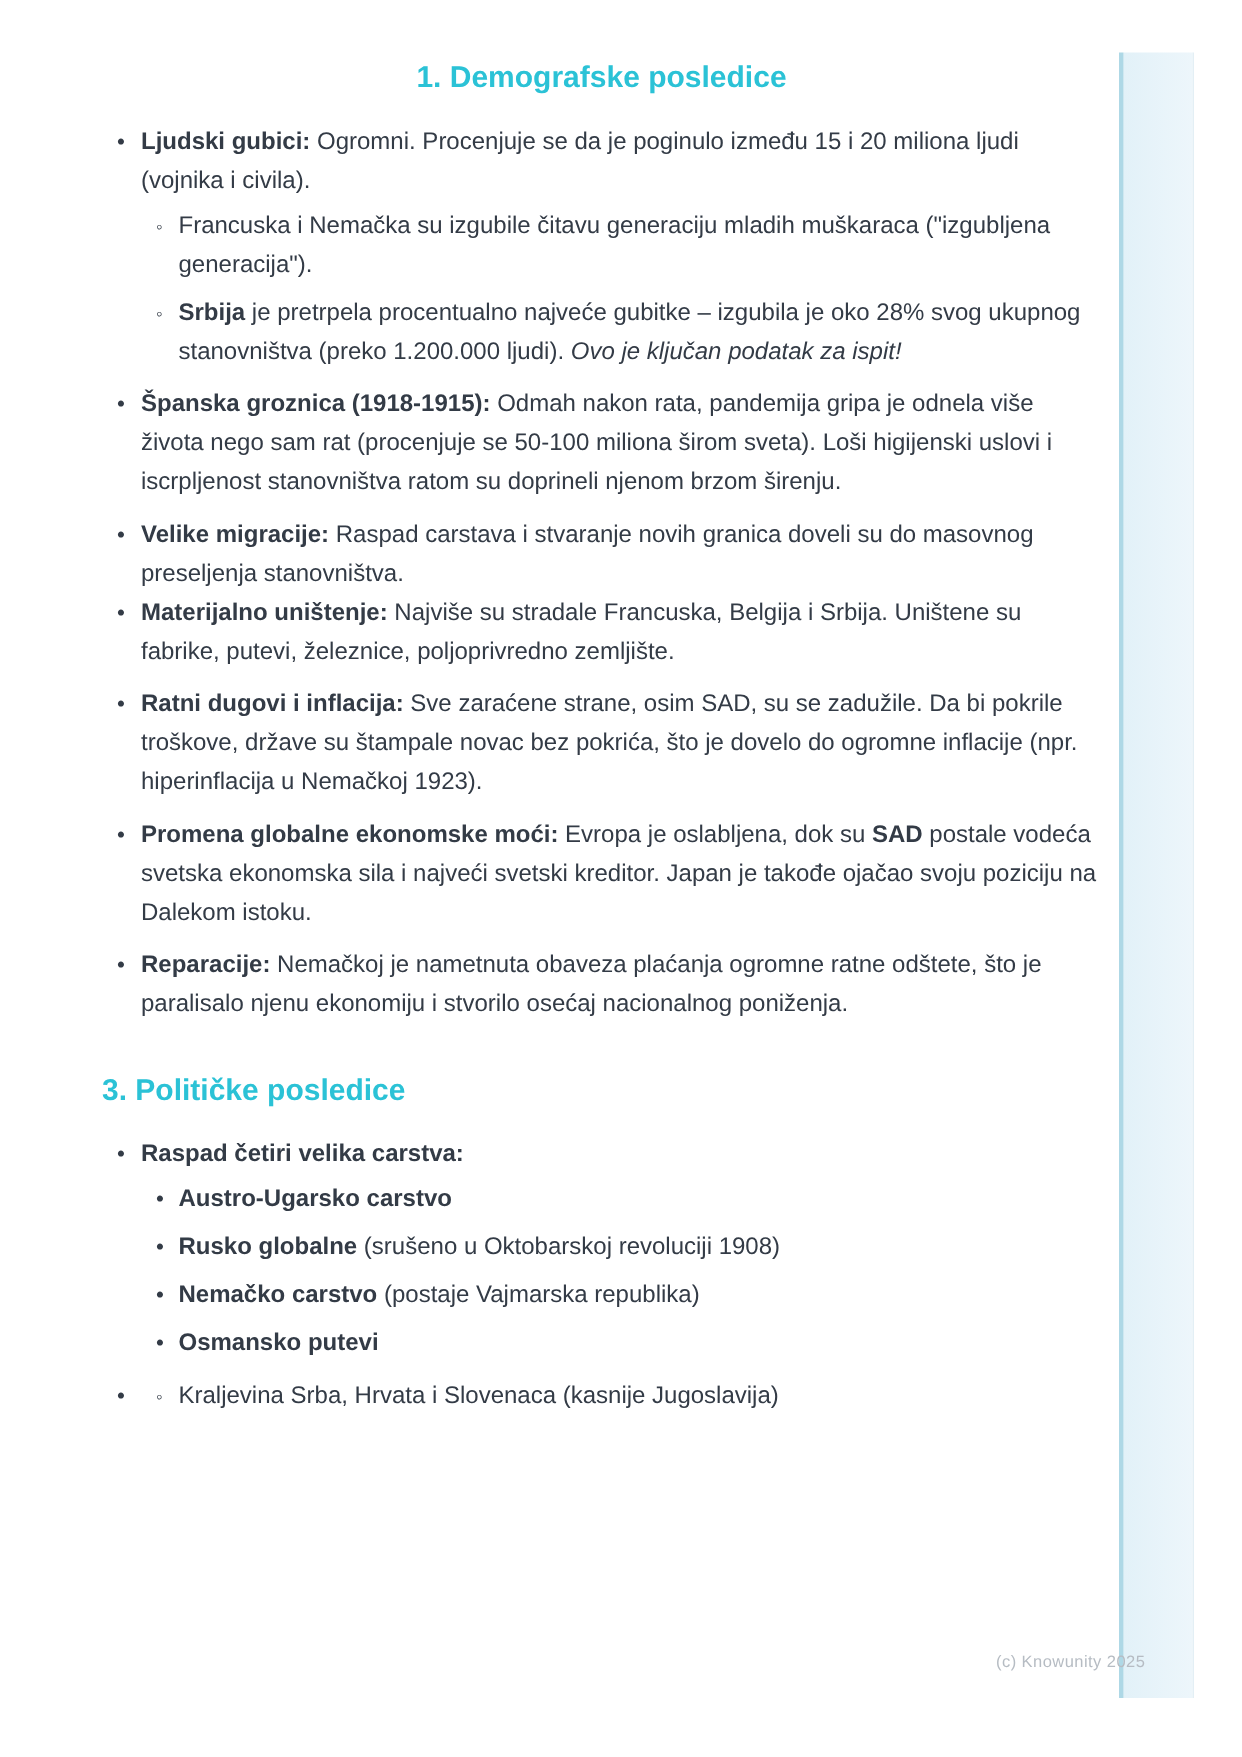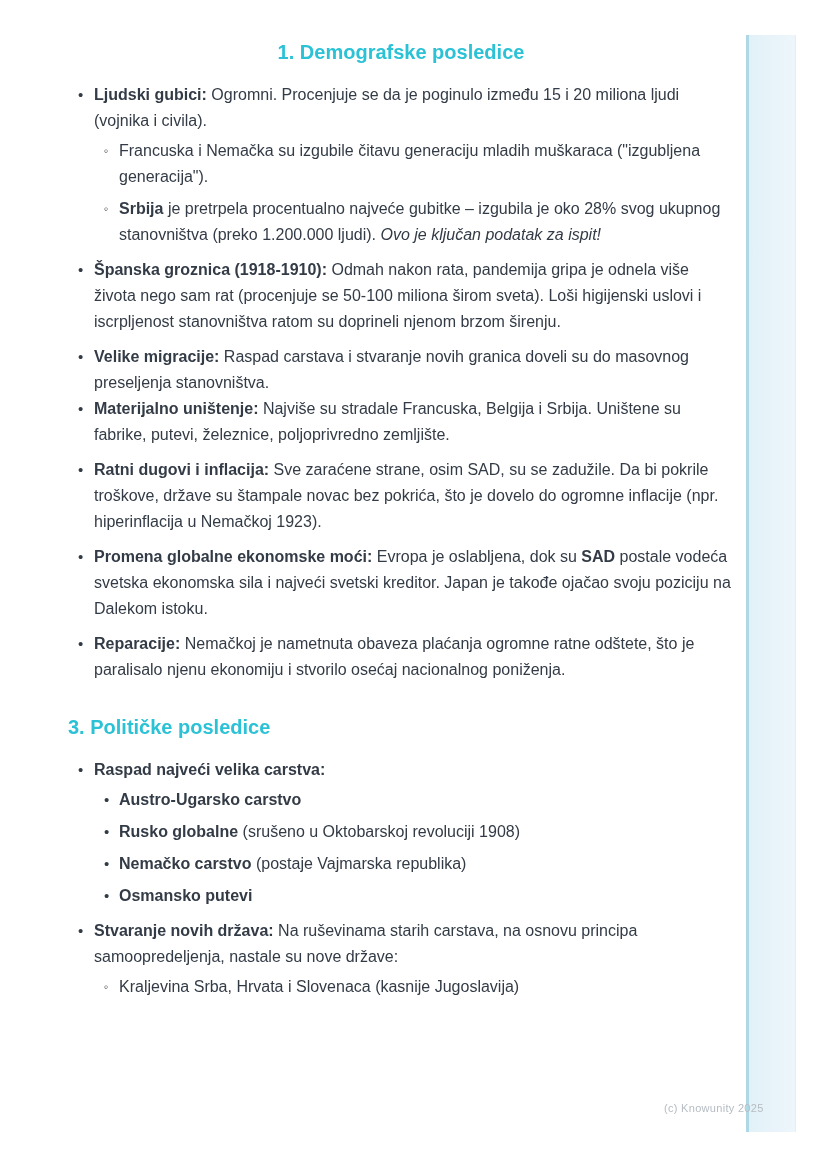--- a/index.html
+++ b/index.html
@@ -53,39 +53,39 @@
 <div class="watermark">(c) Knowunity 2025</div>
 
 <main class="content">
     <section>
       <h2 class="section-heading">1. Demografske posledice</h2>
       <div class="list">
         <div class="li l1 m-disc"><span class="marker">•</span><span class="li-text"><span class="run b">Ljudski gubici:</span><span class="run"> Ogromni. Procenjuje se da je poginulo između 15 i 20 miliona ljudi (vojnika i civila).</span></span><div class="children">
             <div class="li l2 m-circle"><span class="marker">◦</span><span class="li-text"><span class="run">Francuska i Nemačka su izgubile čitavu generaciju mladih muškaraca ("izgubljena generacija").</span></span></div>
             <div class="li l2 m-circle"><span class="marker">◦</span><span class="li-text"><span class="run b">Srbija</span><span class="run"> je pretrpela procentualno najveće gubitke – izgubila je oko 28% svog ukupnog stanovništva (preko 1.200.000 ljudi). </span><span class="run i">Ovo je ključan podatak za ispit!</span></span></div>
           </div></div>
-        <div class="li l1 m-disc"><span class="marker">•</span><span class="li-text"><span class="run b">Španska groznica (1918-1910):</span><span class="run"> Odmah nakon rata, pandemija gripa je odnela više života nego sam rat (procenjuje se 50-100 miliona širom sveta). Loši higijenski uslovi i iscrpljenost stanovništva ratom su doprineli njenom brzom širenju.</span></span></div>
+        <div class="li l1 m-disc"><span class="marker">•</span><span class="li-text"><span class="run b">Španska groznica (1918-1915):</span><span class="run"> Odmah nakon rata, pandemija gripa je odnela više života nego sam rat (procenjuje se 50-100 miliona širom sveta). Loši higijenski uslovi i iscrpljenost stanovništva ratom su doprineli njenom brzom širenju.</span></span></div>
         <div class="li l1 m-disc"><span class="marker">•</span><span class="li-text"><span class="run b">Velike migracije:</span><span class="run"> Raspad carstava i stvaranje novih granica doveli su do masovnog preseljenja stanovništva.</span></span></div>
       </div>
     </section>
     <section>
       <div class="list">
         <div class="li l1 m-disc"><span class="marker">•</span><span class="li-text"><span class="run b">Materijalno uništenje:</span><span class="run"> Najviše su stradale Francuska, Belgija i Srbija. Uništene su fabrike, putevi, železnice, poljoprivredno zemljište.</span></span></div>
         <div class="li l1 m-disc"><span class="marker">•</span><span class="li-text"><span class="run b">Ratni dugovi i inflacija:</span><span class="run"> Sve zaraćene strane, osim SAD, su se zadužile. Da bi pokrile troškove, države su štampale novac bez pokrića, što je dovelo do ogromne inflacije (npr. hiperinflacija u Nemačkoj 1923).</span></span></div>
         <div class="li l1 m-disc"><span class="marker">•</span><span class="li-text"><span class="run b">Promena globalne ekonomske moći:</span><span class="run"> Evropa je oslabljena, dok su </span><span class="run b">SAD</span><span class="run"> postale vodeća svetska ekonomska sila i najveći svetski kreditor. Japan je takođe ojačao svoju poziciju na Dalekom istoku.</span></span></div>
         <div class="li l1 m-disc"><span class="marker">•</span><span class="li-text"><span class="run b">Reparacije:</span><span class="run"> Nemačkoj je nametnuta obaveza plaćanja ogromne ratne odštete, što je paralisalo njenu ekonomiju i stvorilo osećaj nacionalnog poniženja.</span></span></div>
       </div>
     </section>
     <section>
       <h2 class="section-heading">3. Političke posledice</h2>
       <div class="list">
-        <div class="li l1 m-disc"><span class="marker">•</span><span class="li-text"><span class="run b">Raspad najveći velika carstva:</span></span><div class="children">
+        <div class="li l1 m-disc"><span class="marker">•</span><span class="li-text"><span class="run b">Raspad četiri velika carstva:</span></span><div class="children">
             <div class="li l2 m-disc"><span class="marker">•</span><span class="li-text"><span class="run b">Austro-Ugarsko carstvo</span></span></div>
             <div class="li l2 m-disc"><span class="marker">•</span><span class="li-text"><span class="run b">Rusko globalne</span><span class="run"> (srušeno u Oktobarskoj revoluciji 1908)</span></span></div>
             <div class="li l2 m-disc"><span class="marker">•</span><span class="li-text"><span class="run b">Nemačko carstvo</span><span class="run"> (postaje Vajmarska republika)</span></span></div>
             <div class="li l2 m-disc"><span class="marker">•</span><span class="li-text"><span class="run b">Osmansko putevi</span></span></div>
           </div></div>
-        <div class="li l1 m-disc"><span class="marker">•</span><span class="li-text"><span class="run b">Stvaranje novih država:</span><span class="run"> Na ruševinama starih carstava, na osnovu principa samoopredeljenja, nastale su nove države:</span></span><div class="children">
+        <div class="li l1 m-disc"><span class="marker">•</span><div class="children">
             <div class="li l2 m-circle"><span class="marker">◦</span><span class="li-text"><span class="run">Kraljevina Srba, Hrvata i Slovenaca (kasnije Jugoslavija)</span></span></div>
           </div></div>
       </div>
     </section>
   </main>
 
 </body></html>

